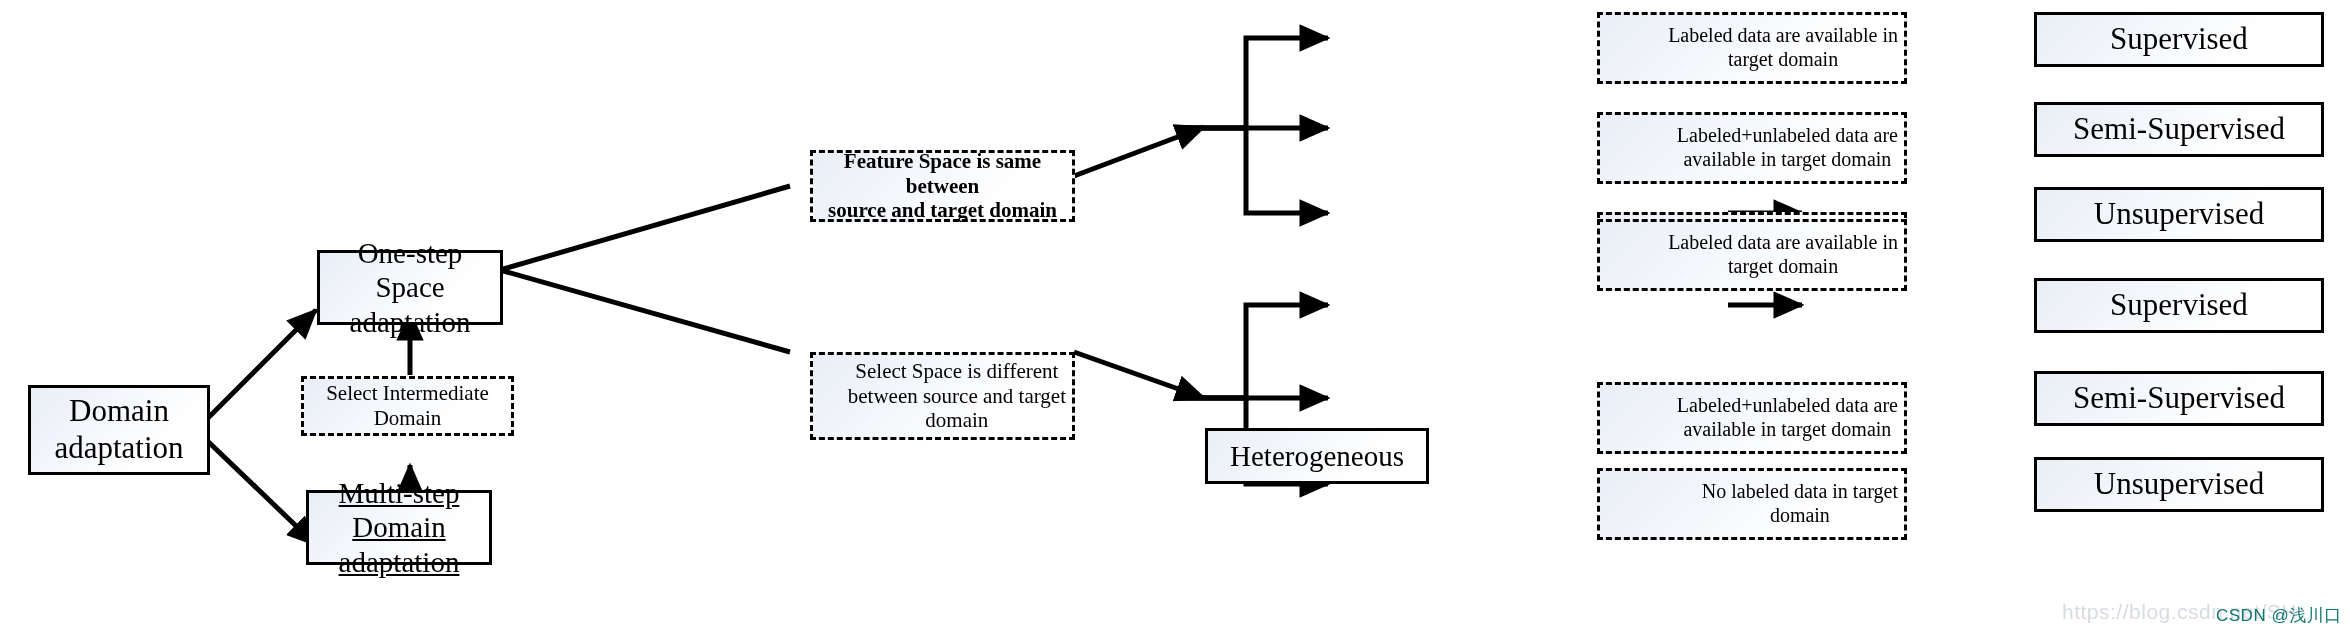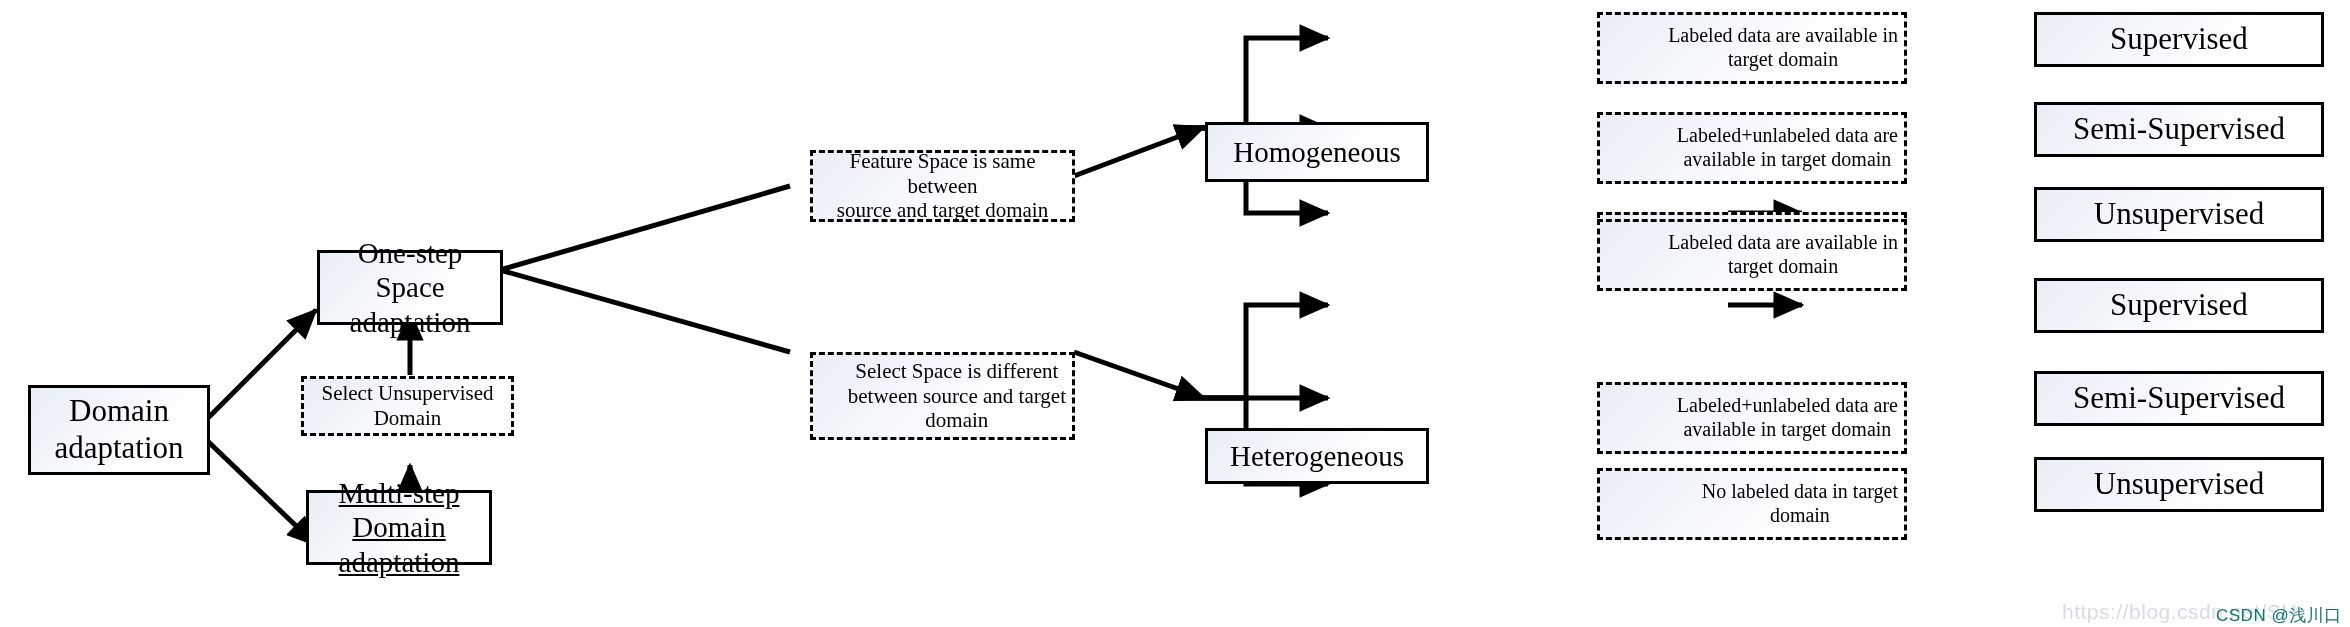--- a/index.html
+++ b/index.html
@@ -111,42 +111,39 @@
     <span class="lbl">Domain
 adaptation</span>
   </div>
 
   <div class="node solid mid" style="left:317px; top:250px; width:186px; height:75px;">
     <span class="lbl">One-step
 Space adaptation</span>
   </div>
 
   <div class="node dashed small" style="left:301px; top:376px; width:213px; height:60px;">
-    <span class="lbl">Select Unsupervised Domain</span>
+    <span class="lbl">Select Intermediate Domain</span>
   </div>
 
   <div class="node solid mid" style="left:306px; top:490px; width:186px; height:75px;text-decoration:underline;">
     <span class="lbl">Multi-step
 Domain adaptation</span>
   </div>
 
-  <div class="node dashed small" style="left:810px; top:150px; width:265px; height:72px;">
+  <div class="node dashed small" style="left:810px; top:150px; width:265px; height:72px;font-weight:bold;">
     <span class="lbl">Feature Space is same between
 source and target domain</span>
   </div>
 
   <div class="node dashed small" style="left:810px; top:352px; width:265px; height:88px;">
     <span class="lbl">Select Space is different
 between source and target
 domain</span>
   </div>
 
-  <div class="node solid mid" style="left:1205px; top:122px; width:224px; height:60px;">
-    <span class="lbl">Homogeneous</span>
-  </div>
 
   <div class="node solid mid" style="left:1205px; top:428px; width:224px; height:56px;">
     <span class="lbl">Heterogeneous</span>
   </div>
 
   <div class="node dashed tiny" style="left:1597px; top:12px; width:310px; height:72px;">
     <span class="lbl">Labeled data are available in
 target domain</span>
   </div>
 

